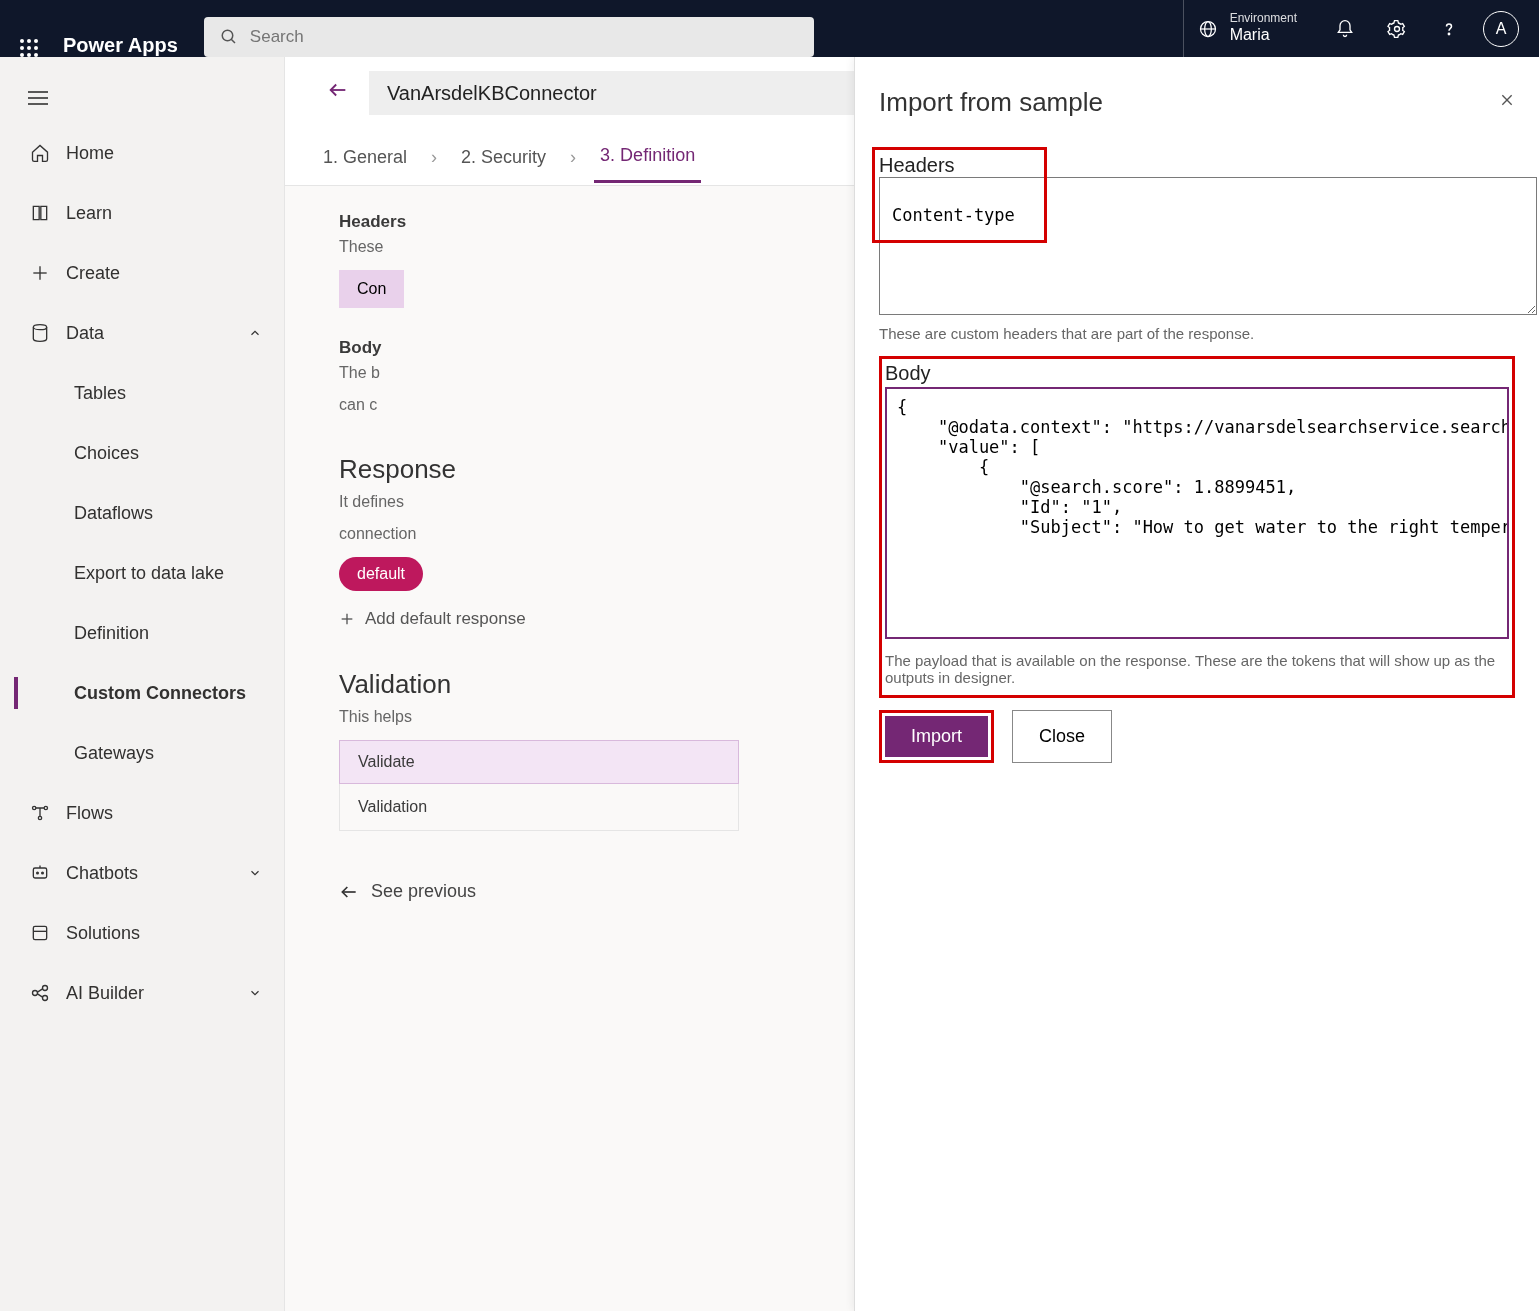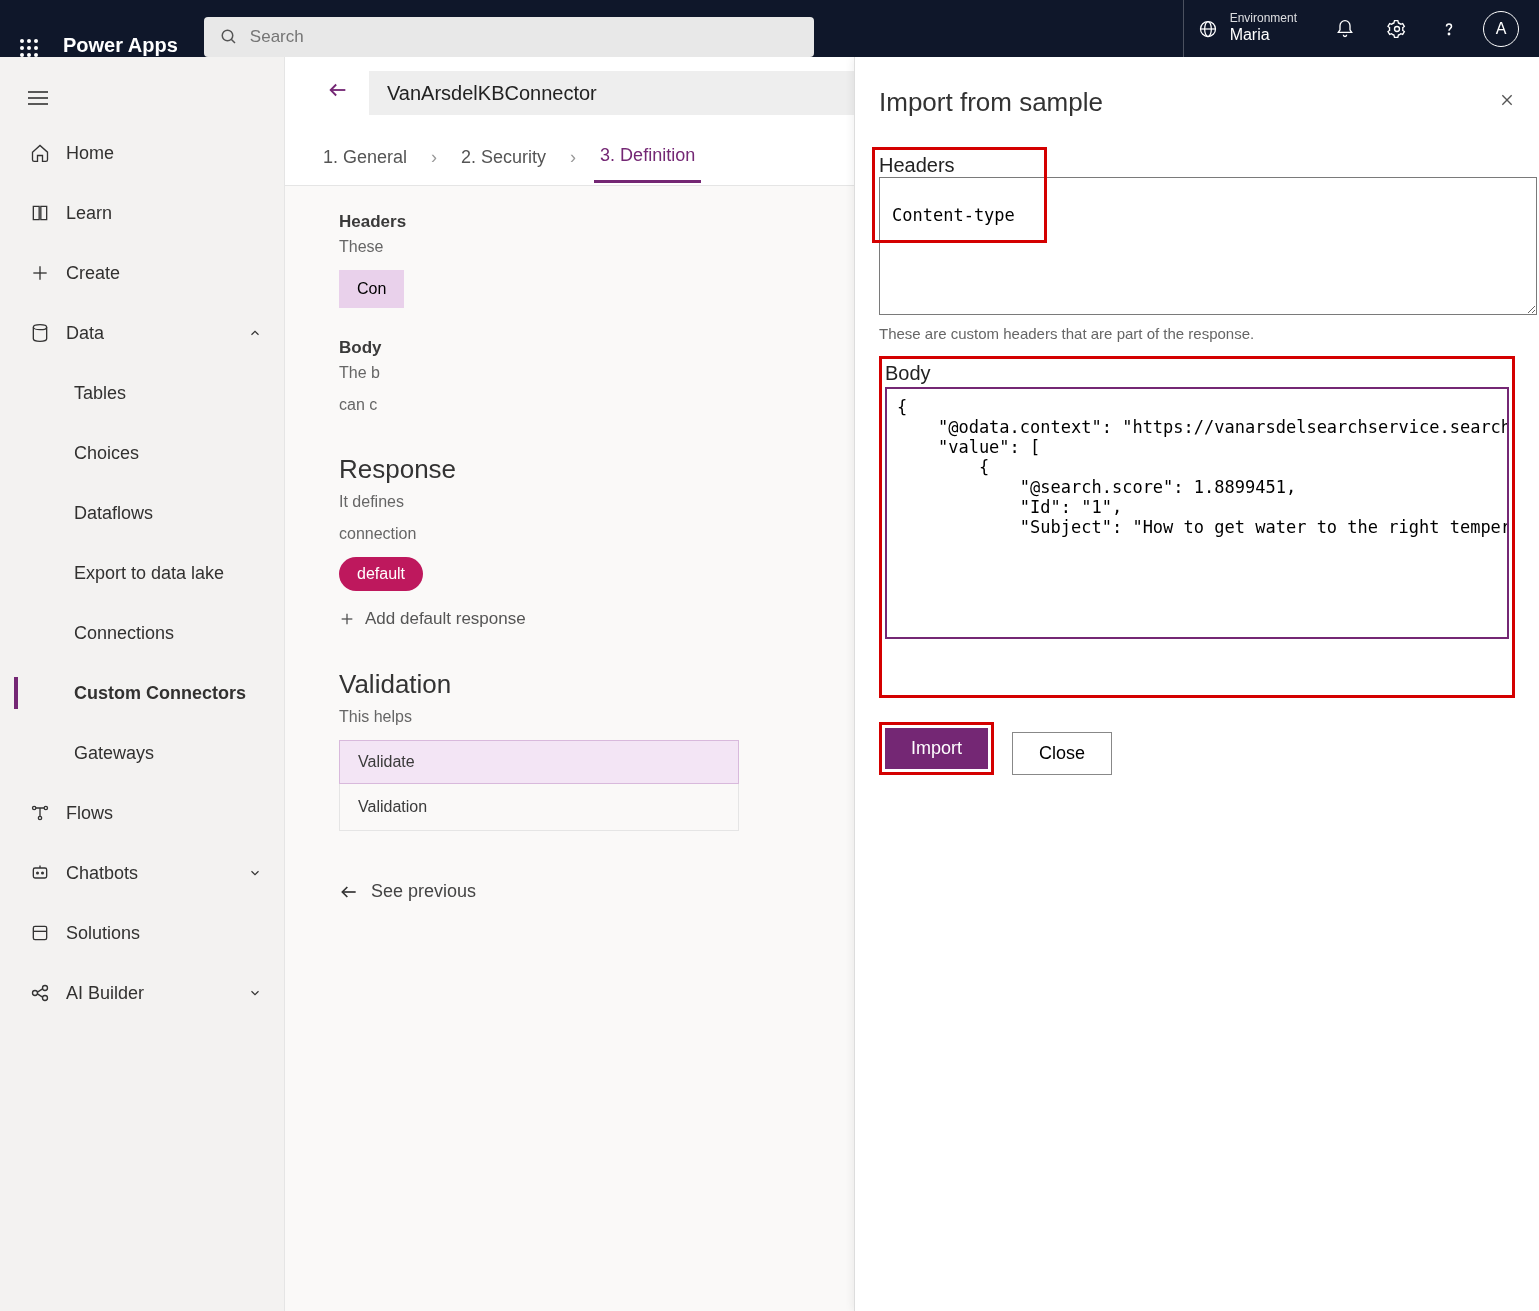--- a/index.html
+++ b/index.html
@@ -61,21 +61,21 @@
     .panel-title { font-size: 26px; font-weight: 300; color:#333; }
     .close-x { font-size: 18px; color:#555; cursor:pointer; }
 
     .field-label { font-size: 20px; margin-bottom: 2px; color:#222; }
     .headers-box { border: 3px solid #d40000; padding: 6px; width: 175px; display:inline-block; }
     .textarea-h { width: 658px; height: 138px; border:1px solid #7a7a7a; resize: both; font-family: Consolas, monospace; font-size: 17px; padding: 27px 12px; margin-top: -2px; }
     .help-text { font-size: 15px; color:#666; margin-top: 6px; margin-bottom: 14px; }
 
     .body-wrap { border: 3px solid #d40000; padding: 3px 3px 52px 3px; }
     .textarea-b { width: 100%; height: 252px; border: 2px solid #742774; font-family: Consolas, monospace; font-size: 17px; padding: 8px 10px; resize: none; overflow-y: scroll; white-space: pre; }
-    .buttons { display:flex; gap: 18px; margin-top: 24px; align-items: flex-end; }
+    .buttons { display:flex; gap: 18px; margin-top: 24px; }
     .btn-import-wrap { border: 3px solid #d40000; padding: 3px; }
     .btn-import { background:#742774; color:#fff; border:none; padding: 10px 26px; font-size: 18px; }
     .btn-close { background:#fff; border:1px solid #888; padding: 10px 26px; font-size: 18px; }
     .icon-svg { flex-shrink: 0; }
   </style>
 </head>
 <body>
 
 <div class="topbar">
   <div class="waffle">
@@ -178,21 +178,21 @@
     <div class="side-item side-sub">
         <span>Choices</span>
       </div>
     <div class="side-item side-sub">
         <span>Dataflows</span>
       </div>
     <div class="side-item side-sub">
         <span>Export to data lake</span>
       </div>
     <div class="side-item side-sub">
-        <span>Connections</span>
+        <span>Definition</span>
       </div>
     <div class="side-item side-sub active">
         <span>Custom Connectors</span>
       </div>
     <div class="side-item side-sub">
         <span>Gateways</span>
       </div>
     <div class="side-item">
       <svg class="icon-svg" width="20" height="20" viewBox="0 0 24 24" fill="none" stroke="#333" stroke-width="1.6">
           <circle cx="5" cy="6" r="2"></circle>
@@ -312,20 +312,21 @@
       <div class="body-wrap">
         <div class="field-label">Body</div>
         <textarea class="textarea-b" style="">{
     "@odata.context": "https://vanarsdelsearchservice.search.windows.net/indexes('azuresql-index')/$metadata#docs(*)",
     "value": [
         {
             "@search.score": 1.8899451,
             "Id": "1",
             "Subject": "How to get water to the right temperature",</textarea>
       </div>
+      <div class="help-text" style="margin-top:-46px; padding:0 6px;">The payload that is available on the response. These are the tokens that will show up as the outputs in designer.</div>
 
       <div class="buttons">
         <span class="btn-import-wrap">
           <button class="btn-import">Import</button>
         </span>
         <button class="btn-close">Close</button>
       </div>
     </div>
   </div>
 </div>

